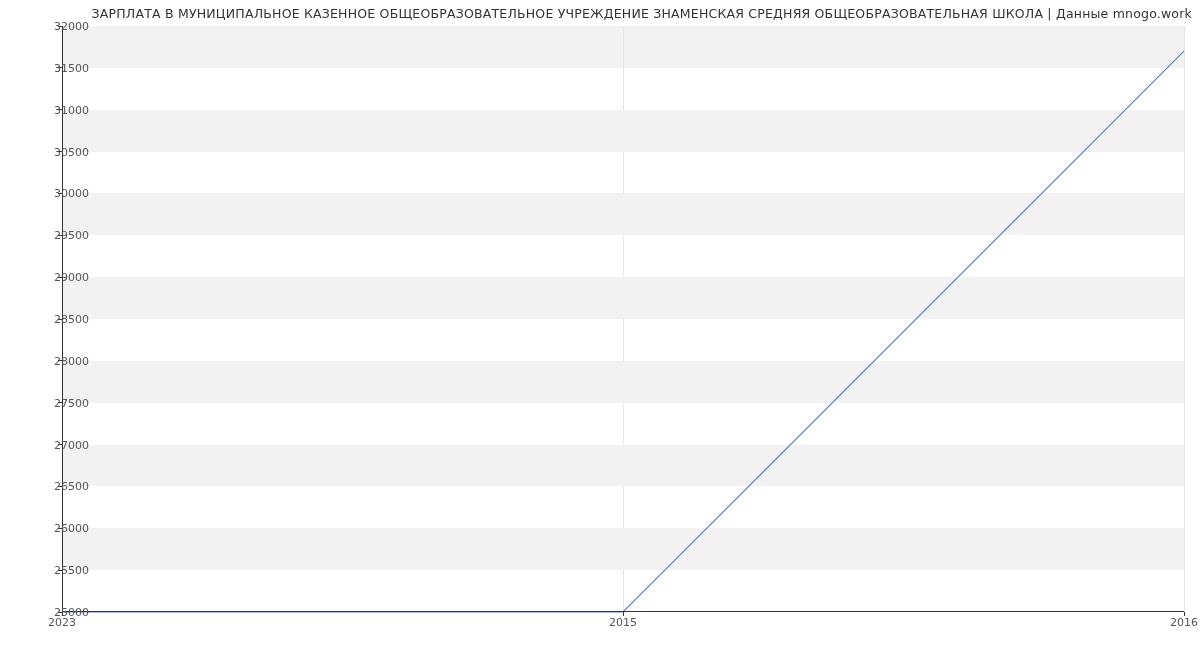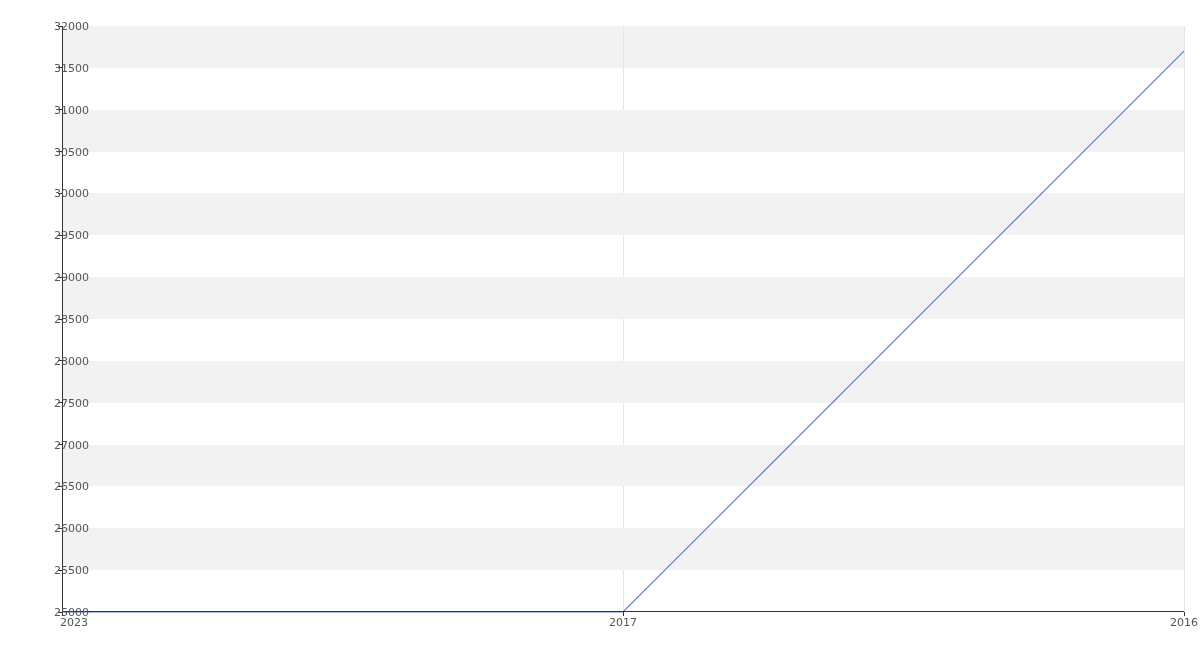--- a/index.html
+++ b/index.html
@@ -92,20 +92,21 @@
   }
   .series-line {
     fill: none;
     stroke-width: 1.2;
   }
 </style>
 </head>
 <body>
 
 <div class="chart-wrap">
+  <div class="title">ЗАРПЛАТА В МУНИЦИПАЛЬНОЕ КАЗЕННОЕ ОБЩЕОБРАЗОВАТЕЛЬНОЕ УЧРЕЖДЕНИЕ ЗНАМЕНСКАЯ СРЕДНЯЯ ОБЩЕОБРАЗОВАТЕЛЬНАЯ ШКОЛА | Данные mnogo.work</div>
 
   <div class="plot" id="plot">
       <div class="grid-band" style="top: 0px; height: 41.8571px;"></div>
       <div class="vgrid" style="left: 1122px;"></div>
       <div class="vgrid" style="left: 561px;"></div>
       <div class="grid-band" style="top: 83.7143px; height: 41.8571px;"></div>
       <div class="grid-band" style="top: 167.429px; height: 41.8571px;"></div>
       <div class="grid-band" style="top: 251.143px; height: 41.8571px;"></div>
       <div class="grid-band" style="top: 334.857px; height: 41.8571px;"></div>
       <div class="grid-band" style="top: 418.571px; height: 41.8571px;"></div>
@@ -140,19 +141,19 @@
       <div class="ytick-label" style="position: absolute; left: -8px; top: 167.429px; transform: translate(-100%, -50%);">30000</div>
       <div class="ytick-mark" style="top: 125.071px;"></div>
       <div class="ytick-label" style="position: absolute; left: -8px; top: 125.571px; transform: translate(-100%, -50%);">30500</div>
       <div class="ytick-mark" style="top: 83.2143px;"></div>
       <div class="ytick-label" style="position: absolute; left: -8px; top: 83.7143px; transform: translate(-100%, -50%);">31000</div>
       <div class="ytick-mark" style="top: 41.3571px;"></div>
       <div class="ytick-label" style="position: absolute; left: -8px; top: 41.8571px; transform: translate(-100%, -50%);">31500</div>
       <div class="ytick-mark" style="top: -0.5px;"></div>
       <div class="ytick-label" style="position: absolute; left: -8px; top: 0px; transform: translate(-100%, -50%);">32000</div>
       <div class="xtick-mark" style="left: -0.5px;"></div>
-      <div class="xtick-label" style="left: 12px;">2023</div>
+      <div class="xtick-label" style="left: 0px;">2023</div>
       <div class="xtick-mark" style="left: 560.5px;"></div>
-      <div class="xtick-label" style="left: 561px;">2017</div>
+      <div class="xtick-label" style="left: 561px;">2015</div>
       <div class="xtick-mark" style="left: 1121.5px;"></div>
       <div class="xtick-label" style="left: 1122px;">2016</div>
     </div>
 </div>
 
 </body></html>

